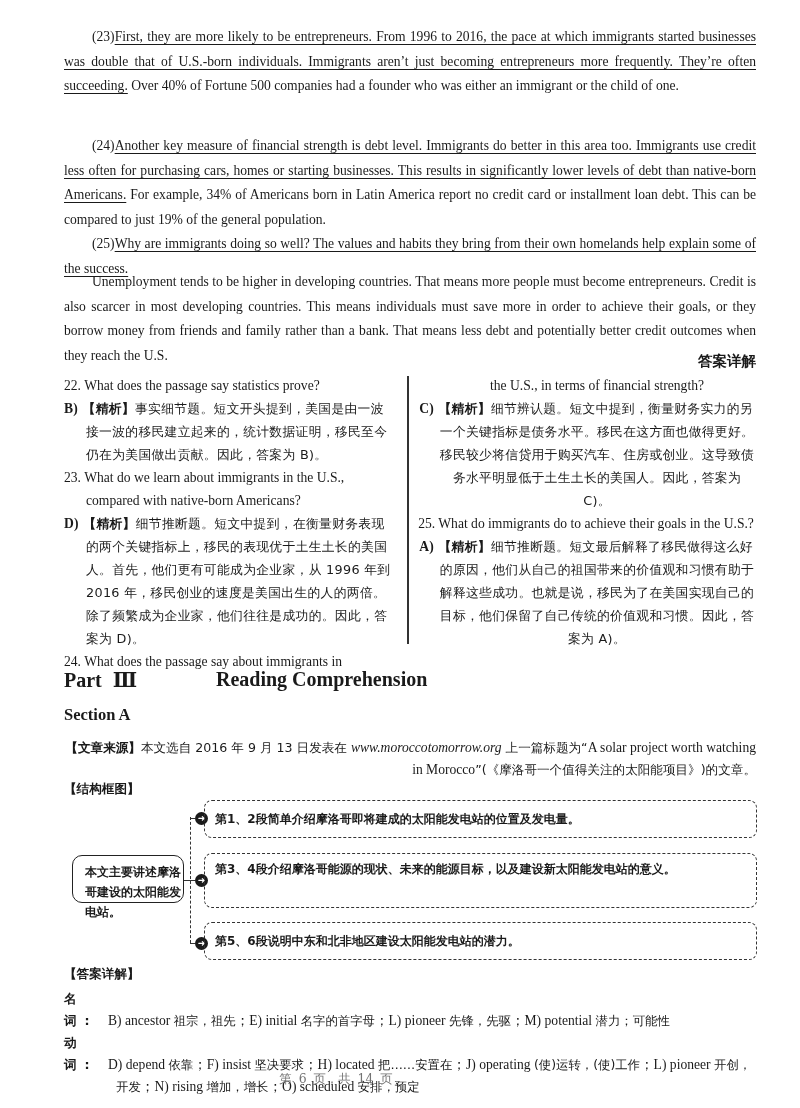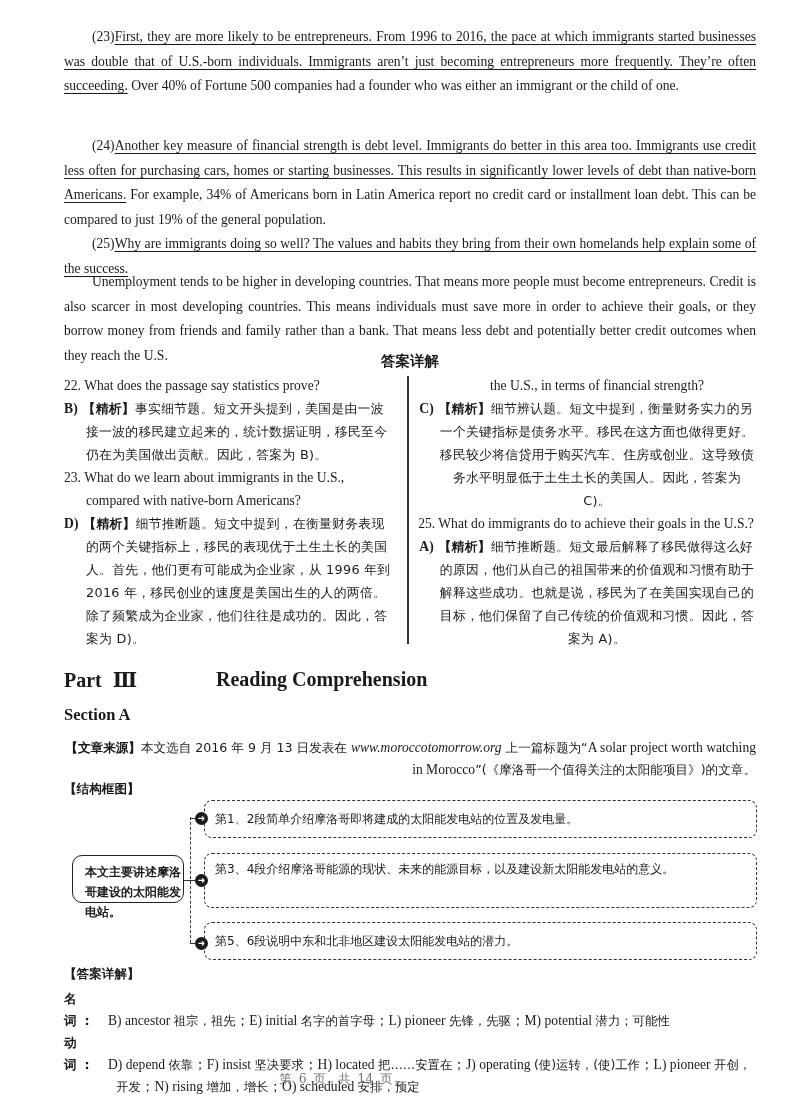--- a/index.html
+++ b/index.html
@@ -5,21 +5,21 @@
   html, body { margin:0; padding:0; background:#ffffff; }
   body { width:800px; height:1108px; position:relative; overflow:hidden; color:#1a1a1a;
          font-family:"Liberation Serif","DejaVu Serif",serif; }
   .page { position:absolute; left:64px; top:0; width:692px; }
   .para { font-size:13.6px; line-height:24.5px; text-align:justify; margin:0; text-indent:28px; }
   .para u { text-decoration:underline; text-decoration-thickness:1px; text-underline-offset:3px; }
   .p23 { position:absolute; top:25px; left:0; width:692px; }
   .p24 { position:absolute; top:134px; left:0; width:692px; }
   .p25 { position:absolute; top:232px; left:0; width:692px; }
   .p26 { position:absolute; top:270px; left:0; width:692px; }
-  .ans-title { position:absolute; top:352px; left:0; width:692px; text-align:center; font-family:"DejaVu Sans",sans-serif; font-weight:bold; font-size:14.5px; }
+  .ans-title { position:absolute; top:352px; left:0; width:692px; text-align:right; font-family:"DejaVu Sans",sans-serif; font-weight:bold; font-size:14.5px; }
   .col { position:absolute; top:374px; font-size:13.6px; line-height:23px; }
   .col.left { left:0; width:332px; }
   .col.right { left:352px; width:340px;text-align:center; }
   .divider { position:absolute; left:343px; top:376px; width:1.5px; height:268px; background:#333; }
   .q { padding-left:22px; text-indent:-22px; margin:0; }
   .a { padding-left:22px; text-indent:-22px; margin:0; font-family:"DejaVu Sans",sans-serif; font-size:12.8px; letter-spacing:0.3px; }
   .a b.opt { font-family:"Liberation Serif",serif; font-size:13.6px; }
   .a b.tag { font-weight:bold; }
   .cont { padding-left:22px; margin:0; }
   .part-title { position:absolute; top:668px; left:0; font-size:20px; font-weight:bold; }
@@ -27,21 +27,21 @@
   .part-sub { position:absolute; top:668px; left:152px; font-size:20px; font-weight:bold; }
   .section { position:absolute; top:705px; left:0; font-size:16.5px; font-weight:bold; }
   .source { position:absolute; top:737px; left:0; width:692px; font-size:13.6px; line-height:22px; font-family:"DejaVu Sans",sans-serif; font-size:12.6px;text-align:right; }
   .source .en { font-family:"Liberation Serif",serif; font-size:13.6px; }
   .source .url { font-style:italic; font-family:"Liberation Serif",serif; font-size:13.6px; }
   .label-bold { font-weight:bold; font-family:"DejaVu Sans",sans-serif; font-size:12.6px; }
   .struct-label { position:absolute; top:781px; left:0; }
   .mainbox { position:absolute; left:8px; top:855px; width:112px; height:48px; border:1.5px solid #222; border-radius:10px;
              font-family:"DejaVu Sans",sans-serif; font-weight:bold; font-size:12px; line-height:20px; padding:6px 0 12px 12px; box-sizing:border-box; }
   .dbox { position:absolute; left:140px; width:553px; border:1.5px dashed #333; border-radius:8px; box-sizing:border-box;
-          font-family:"DejaVu Sans",sans-serif; font-size:12px; line-height:22px; padding:4px 17px 4px 10px; }
+          font-family:"DejaVu Sans",sans-serif; font-size:12px; line-height:22px; padding:4px 17px 4px 10px;font-weight:bold; }
   .dbox1 { top:800px; height:38px; padding-top:7px; }
   .dbox2 { top:853px; height:55px; }
   .dbox3 { top:922px; height:38px; padding-top:7px; }
   .vline { position:absolute; left:126px; top:817px; width:0; height:126px; border-left:1.5px dashed #333; }
   .hline { position:absolute; height:0; border-top:1.5px dashed #333; }
   .arrow { position:absolute; width:13px; height:13px; border-radius:50%; background:#1a1a1a; color:#fff; font-size:9px; line-height:13px; text-align:center; font-family:"DejaVu Sans",sans-serif; }
   .pos-label { position:absolute; top:966px; left:0; }
   .vocab { position:absolute; top:988px; left:0; width:692px; font-size:13.6px; line-height:22px; }
   .vocab .row { margin:0; padding-left:52px; text-indent:-52px; }
   .vocab .kind { font-family:"DejaVu Sans",sans-serif; font-weight:bold; font-size:12.6px; display:inline-block; width:44px; text-indent:0; letter-spacing:8px; }
@@ -61,20 +61,21 @@
 
   <p class="para p26">Unemployment tends to be higher in developing countries. That means more people must become entrepreneurs. Credit is also scarcer in most developing countries. This means individuals must save more in order to achieve their goals, or they borrow money from friends and family rather than a bank. That means less debt and potentially better credit outcomes when they reach the U.S.</p>
 
   <div class="ans-title">答案详解</div>
 
   <div class="col left">
     <p class="q">22. What does the passage say statistics prove?</p>
     <p class="a"><b class="opt">B)</b> <b class="tag">【精析】</b><span>事实细节题。短文开头提到，美国是由一波接一波的移民建立起来的，统计数据证明，移民至今仍在为美国做出贡献。因此，答案为 B)。</span></p>
     <p class="q">23. What do we learn about immigrants in the U.S., compared with native-born Americans?</p>
     <p class="a"><b class="opt">D)</b> <b class="tag">【精析】</b><span>细节推断题。短文中提到，在衡量财务表现的两个关键指标上，移民的表现优于土生土长的美国人。首先，他们更有可能成为企业家，从 1996 年到 2016 年，移民创业的速度是美国出生的人的两倍。除了频繁成为企业家，他们往往是成功的。因此，答案为 D)。</span></p>
+    <p class="q">24. What does the passage say about immigrants in</p>
   </div>
 
   <div class="divider"></div>
 
   <div class="col right">
     <p class="cont">the U.S., in terms of financial strength?</p>
     <p class="a"><b class="opt">C)</b> <b class="tag">【精析】</b><span>细节辨认题。短文中提到，衡量财务实力的另一个关键指标是债务水平。移民在这方面也做得更好。移民较少将信贷用于购买汽车、住房或创业。这导致债务水平明显低于土生土长的美国人。因此，答案为 C)。</span></p>
     <p class="q">25. What do immigrants do to achieve their goals in the U.S.?</p>
     <p class="a"><b class="opt">A)</b> <b class="tag">【精析】</b><span>细节推断题。短文最后解释了移民做得这么好的原因，他们从自己的祖国带来的价值观和习惯有助于解释这些成功。也就是说，移民为了在美国实现自己的目标，他们保留了自己传统的价值观和习惯。因此，答案为 A)。</span></p>
   </div>

